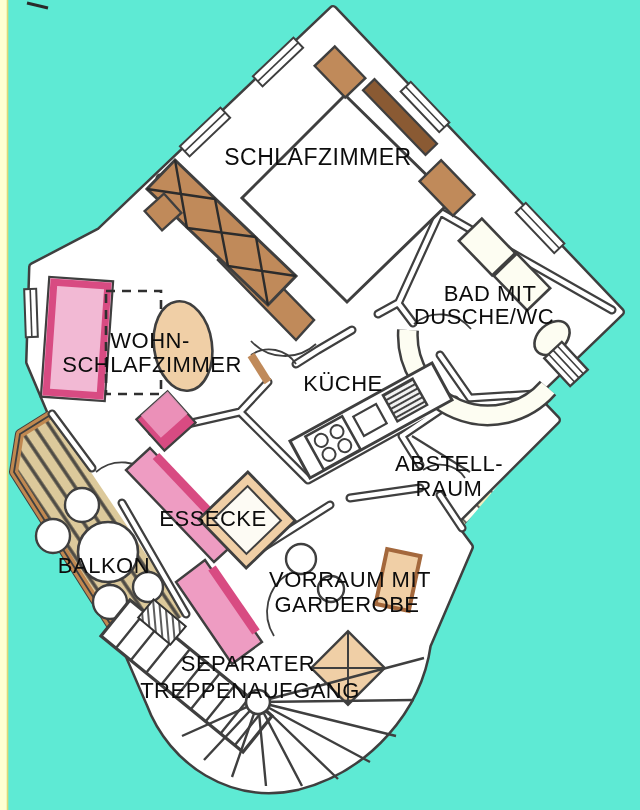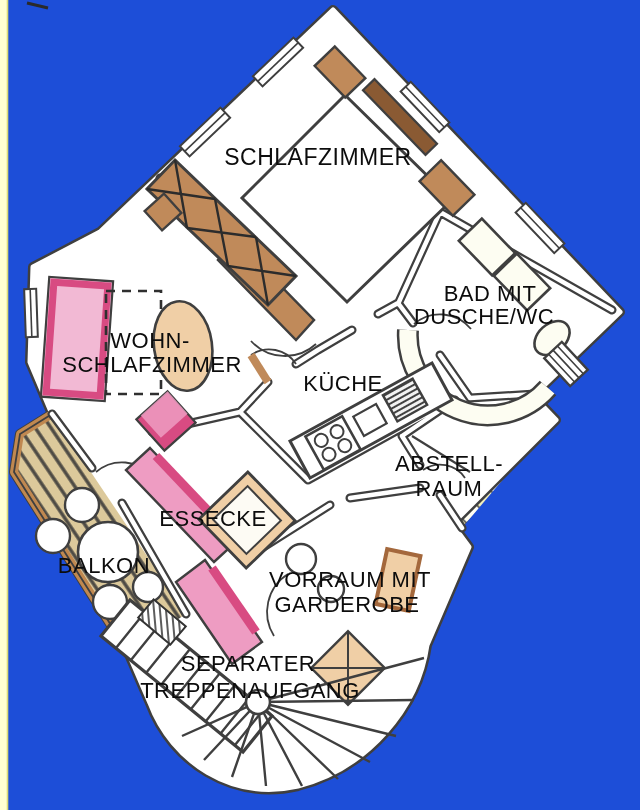--- a/index.html
+++ b/index.html
@@ -1,16 +1,16 @@
 <!DOCTYPE html>
 <html style="--wall: #3f3f3f; --text: #0c0c0c; --margin_stripe: #ffffd2; --margin_line: #d9d977; --bedroom_floor: #d9ecd3; --bath_tile: #e09a5d; --bath_tile_streak: #d4854a; --bath_tile_line: #3c2b17; --kitchen_floor: #e7f0f4; --storage_tile: #f0eebd; --hall_floor: #faf4da; --balcony_deck: #dcc99b; --balcony_stripe: #4d4a44; --balcony_rail: #c08850; --wood: #c08a5a; --wood_dark: #8a5a33; --wood_light: #f0cfa6; --pink_dark: #d84b82; --pink_light: #f2b9d4; --pink_mid: #ee9cc2; --fixture: #fdfdf2;"><head>
 <meta charset="utf-8">
 <style>
   html,body{margin:0;padding:0;background:#fff;}
-  .stage{position:relative;width:640px;height:810px;background:#1d4ed8;overflow:hidden;
+  .stage{position:relative;width:640px;height:810px;background:#5eead4;overflow:hidden;
          font-family:"Liberation Sans",sans-serif;}
   svg text{font-family:"Liberation Sans",sans-serif;fill:var(--text,#0c0c0c);
            letter-spacing:.5px;}
   .wallD{stroke:var(--wall,#3f3f3f);fill:none;stroke-linejoin:round;stroke-linecap:round;}
   .wallW{stroke:#ffffff;fill:none;stroke-linejoin:round;stroke-linecap:round;}
   .arc{stroke:var(--wall,#3f3f3f);fill:none;stroke-width:1.8;}
   .win{fill:#ffffff;stroke:var(--wall,#3f3f3f);stroke-width:2;}
 </style>
 </head>
 <body>

